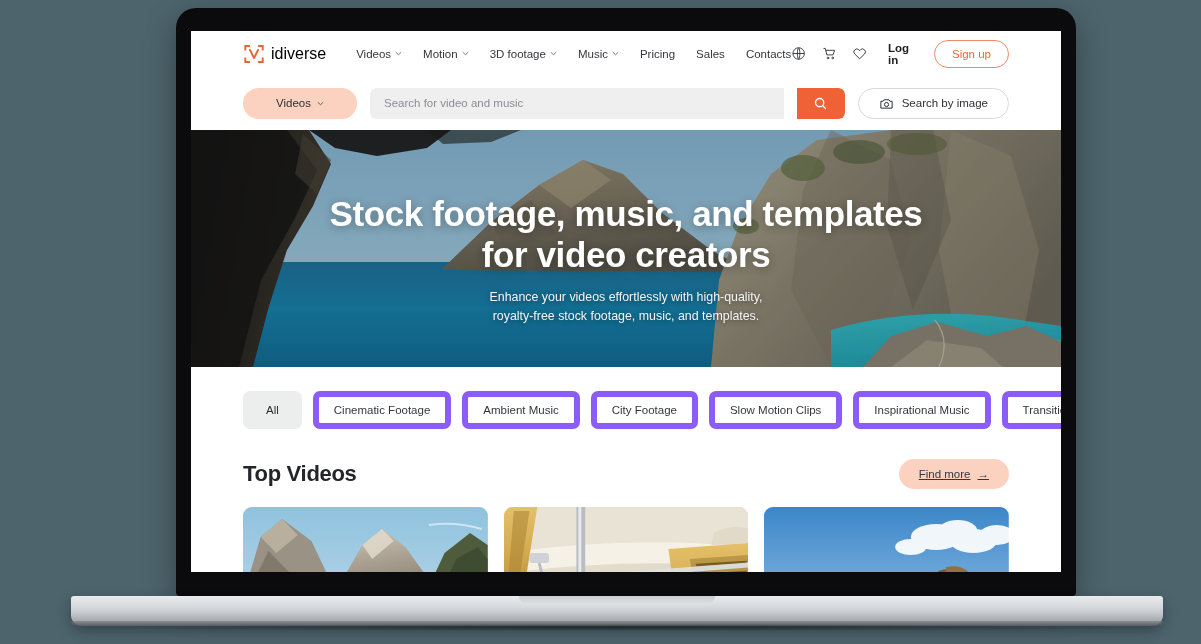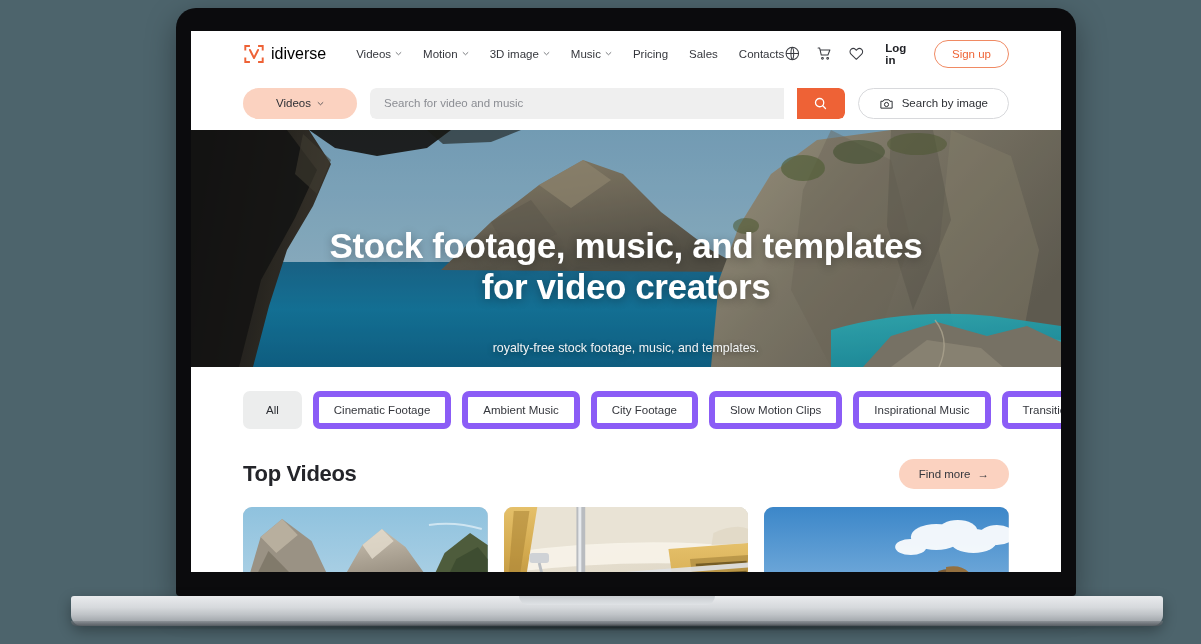--- a/index.html
+++ b/index.html
@@ -161,21 +161,20 @@
     overflow: hidden;
     background: #1d4a63;
   }
   #hero-photo { position: absolute; inset: 0; }
   #hero-content {
     position: relative;
     height: 100%;
     display: flex; flex-direction: column; align-items: center; justify-content: center;
     text-align: center;
     padding-top: 21px;
-    margin-top: 32px;
   }
   #hero-title {
     color: #fff;
     font-size: 35px;
     font-weight: 700;
     line-height: 1.18;
     letter-spacing: -0.4px;
     text-shadow: 0 2px 10px rgba(0,0,0,0.30);
     max-width: 620px;
   }
@@ -216,21 +215,21 @@
   #section-title {
     font-size: 22px; font-weight: 700; color: #24252a; letter-spacing: -0.3px;
   }
   #find-more-button {
     background: #fbd2c0;
     border: none; border-radius: 16px;
     padding: 9px 20px;
     font-size: 11.5px; color: #35373d;
     cursor: pointer;
     font-family: "Liberation Sans", sans-serif;
-    display: flex; align-items: center; gap: 7px;
+    display: flex; align-items: center; gap: 7px; text-decoration: underline;
   }
 
   
   #video-grid {
     display: grid;
     grid-template-columns: repeat(3, 1fr);
     gap: 16px;
     margin-top: 18px;
   }
   .video-card {
@@ -273,21 +272,21 @@
                 <path d="M1.6 3.6 5 6.8l3.4-3.2" stroke="#55575d" stroke-width="1.1" fill="none" stroke-linecap="round" stroke-linejoin="round"></path>
               </svg>
           </span>
           <span class="nav-item">
             <span>Motion</span>
             <svg class="caret" viewBox="0 0 10 10">
                 <path d="M1.6 3.6 5 6.8l3.4-3.2" stroke="#55575d" stroke-width="1.1" fill="none" stroke-linecap="round" stroke-linejoin="round"></path>
               </svg>
           </span>
           <span class="nav-item">
-            <span>3D image</span>
+            <span>3D footage</span>
             <svg class="caret" viewBox="0 0 10 10">
                 <path d="M1.6 3.6 5 6.8l3.4-3.2" stroke="#55575d" stroke-width="1.1" fill="none" stroke-linecap="round" stroke-linejoin="round"></path>
               </svg>
           </span>
           <span class="nav-item">
             <span>Music</span>
             <svg class="caret" viewBox="0 0 10 10">
                 <path d="M1.6 3.6 5 6.8l3.4-3.2" stroke="#55575d" stroke-width="1.1" fill="none" stroke-linecap="round" stroke-linejoin="round"></path>
               </svg>
           </span>
@@ -413,21 +412,21 @@
         <path d="M236 0 L330 0 L300 12 L252 14 Z" fill="#1d1a13" opacity="0.6"></path>
 
         <path d="M744 190 Q760 210 748 237" stroke="#cbbfa4" stroke-width="1.4" fill="none" opacity="0.8"></path>
 
         <rect width="870" height="237" fill="#0b1a24" opacity="0.16"></rect>
       </svg>
 
       <div id="hero-content">
         <h1 id="hero-title">Stock footage, music, and templates for video creators</h1>
         <p id="hero-subtitle">
-          <br>
+          <span>Enhance your videos effortlessly with high-quality,</span><br>
           <span>royalty-free stock footage, music, and templates.</span>
         </p>
       </div>
     </section>
 
     <main id="content-area">
 
       <div id="category-chips">
         <button class="chip is-active">All</button>
         <button class="chip">Cinematic Footage</button>

